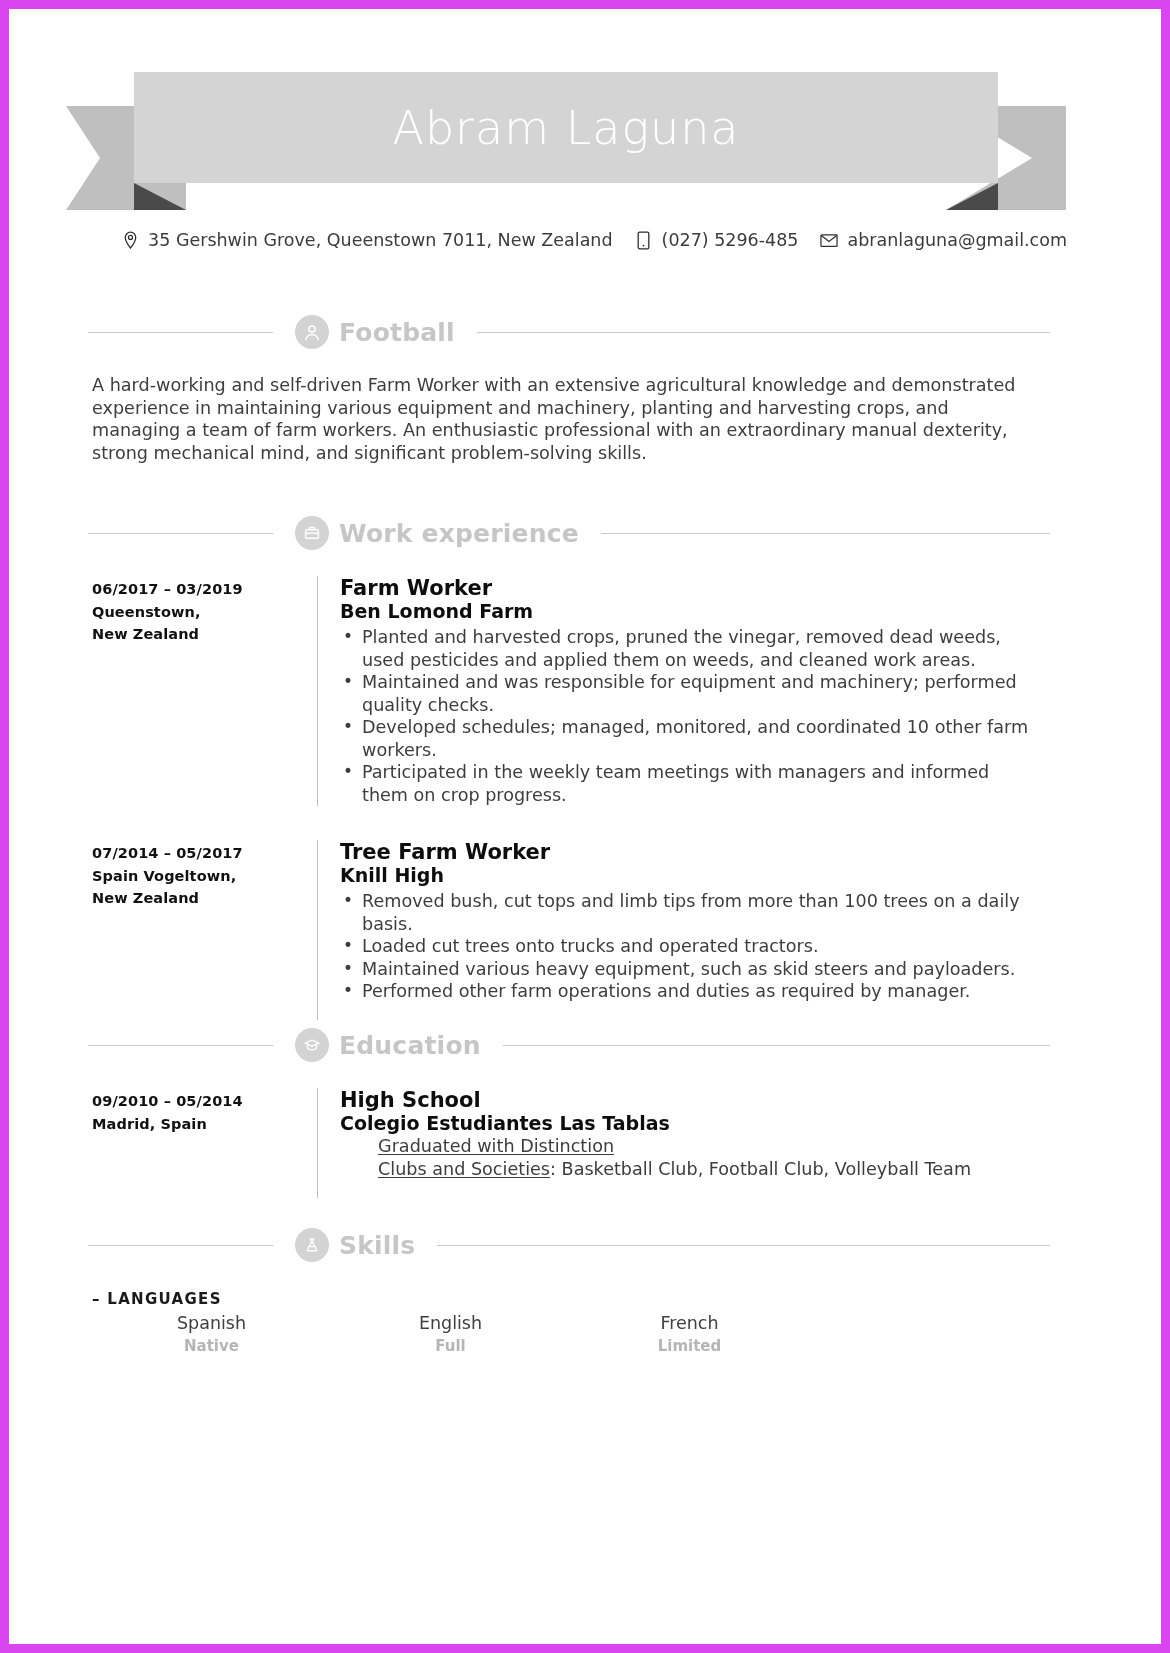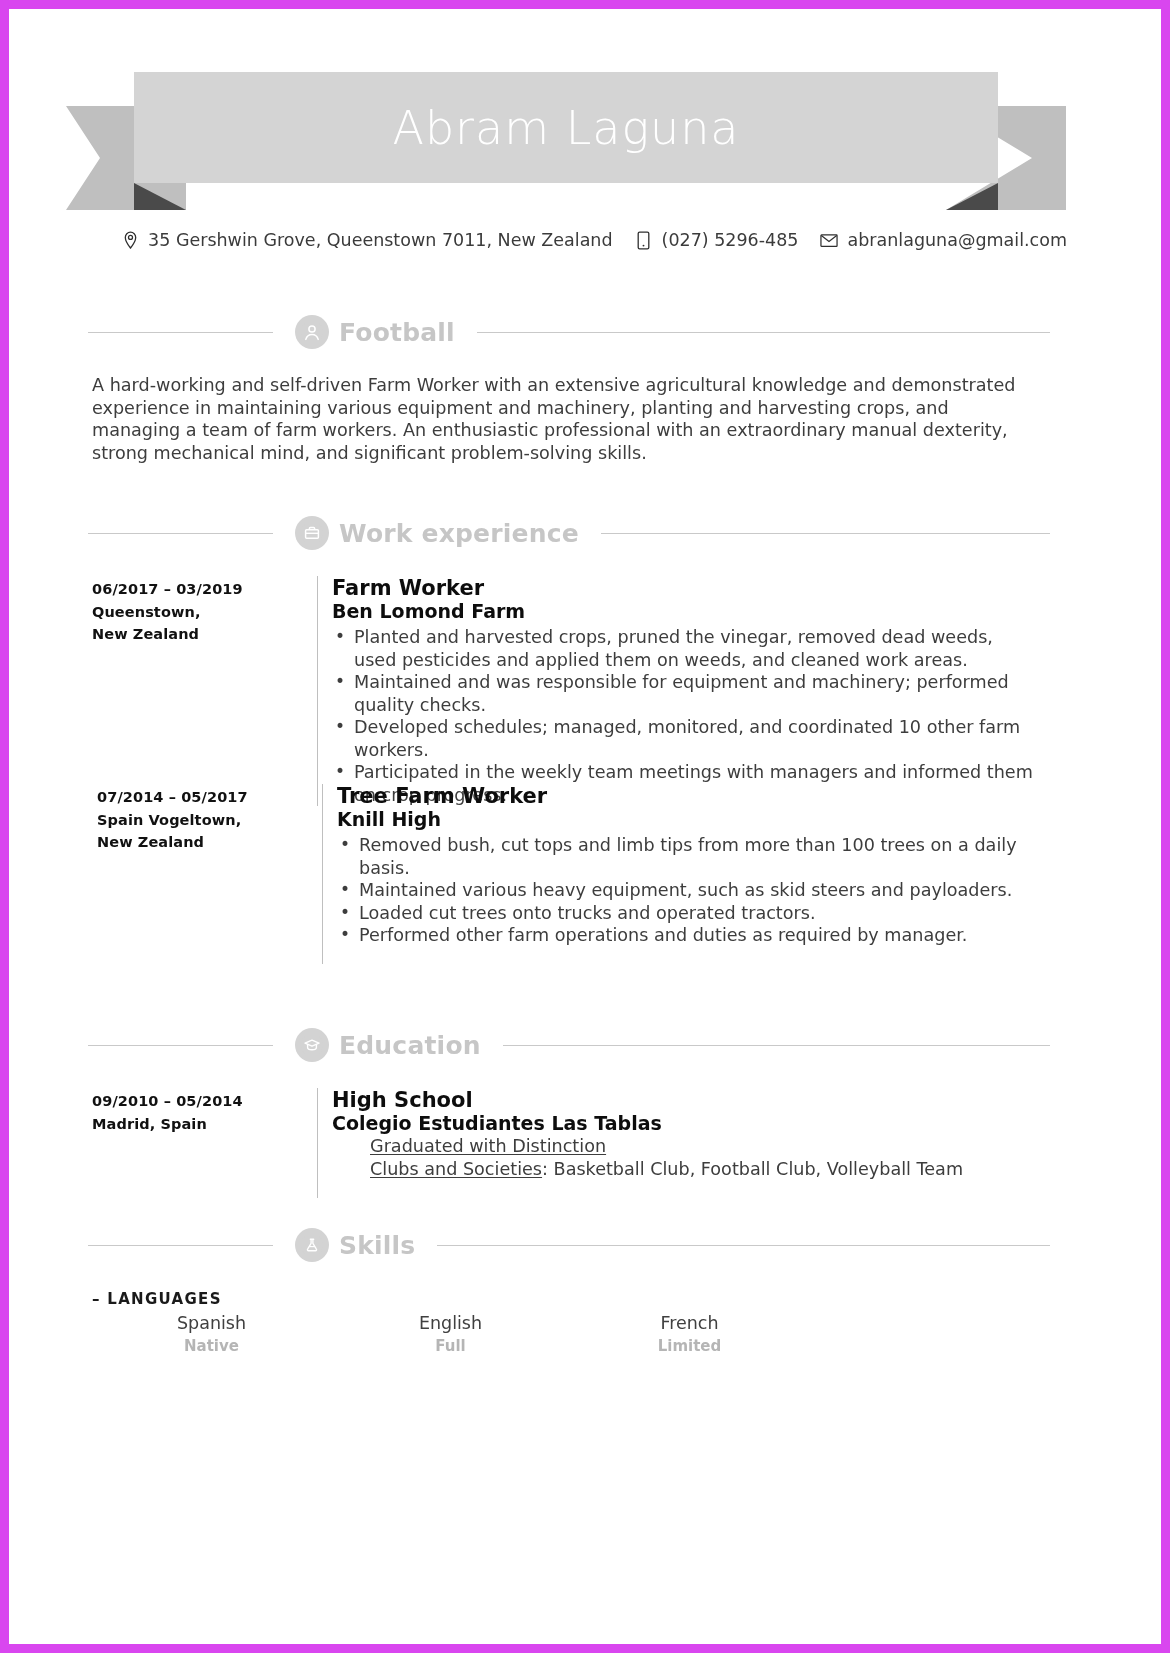--- a/index.html
+++ b/index.html
@@ -175,21 +175,21 @@
     flex: none;
     padding-top: 2px;
     font-size: 14.5px;
     font-weight: bold;
     color: #111111;
     line-height: 22.5px;
     letter-spacing: 0.1px;
   }
   .entry-body {
     border-left: 1px solid #bfbfbf;
-    padding-left: 14px;
+    padding-left: 22px;
     width: 730px;
     box-sizing: border-box;
   }
   .job-title {
     font-size: 21px;
     font-weight: bold;
     color: #0d0d0d;
     line-height: 24px;
   }
   .job-org {
@@ -353,33 +353,33 @@
         <div class="job-org">Ben Lomond Farm</div>
         <ul class="bullets">
           <li>Planted and harvested crops, pruned the vinegar, removed dead weeds, used pesticides and applied them on weeds, and cleaned work areas.</li>
           <li>Maintained and was responsible for equipment and machinery; performed quality checks.</li>
           <li>Developed schedules; managed, monitored, and coordinated 10 other farm workers.</li>
           <li>Participated in the weekly team meetings with managers and informed them on crop progress.</li>
         </ul>
       </div>
     </div>
 
-    <div class="entry" style="left:74px; top:766px; width:960px;justify-content:flex-end;">
+    <div class="entry" style="left:74px; top:822px; width:960px;">
       <div class="entry-meta">
         <div>07/2014 – 05/2017</div>
         <div>Spain Vogeltown,</div>
         <div>New Zealand</div>
       </div>
       <div class="entry-body" style="min-height:180px;">
         <div class="job-title">Tree Farm Worker</div>
         <div class="job-org">Knill High</div>
         <ul class="bullets">
           <li>Removed bush, cut tops and limb tips from more than 100 trees on a daily basis.</li>
+          <li>Loaded cut trees onto trucks and operated tractors.</li>
           <li>Maintained various heavy equipment, such as skid steers and payloaders.</li>
-          <li>Loaded cut trees onto trucks and operated tractors.</li>
           <li>Performed other farm operations and duties as required by manager.</li>
         </ul>
       </div>
     </div>
 
     <div class="section-head" style="top:1010px;">
       <div class="sh-rule left"></div>
       <div class="sh-icon">
         <svg width="22" height="22" viewBox="0 0 22 22">
           <circle cx="11" cy="11" r="11" fill="#d3d3d3"></circle>

